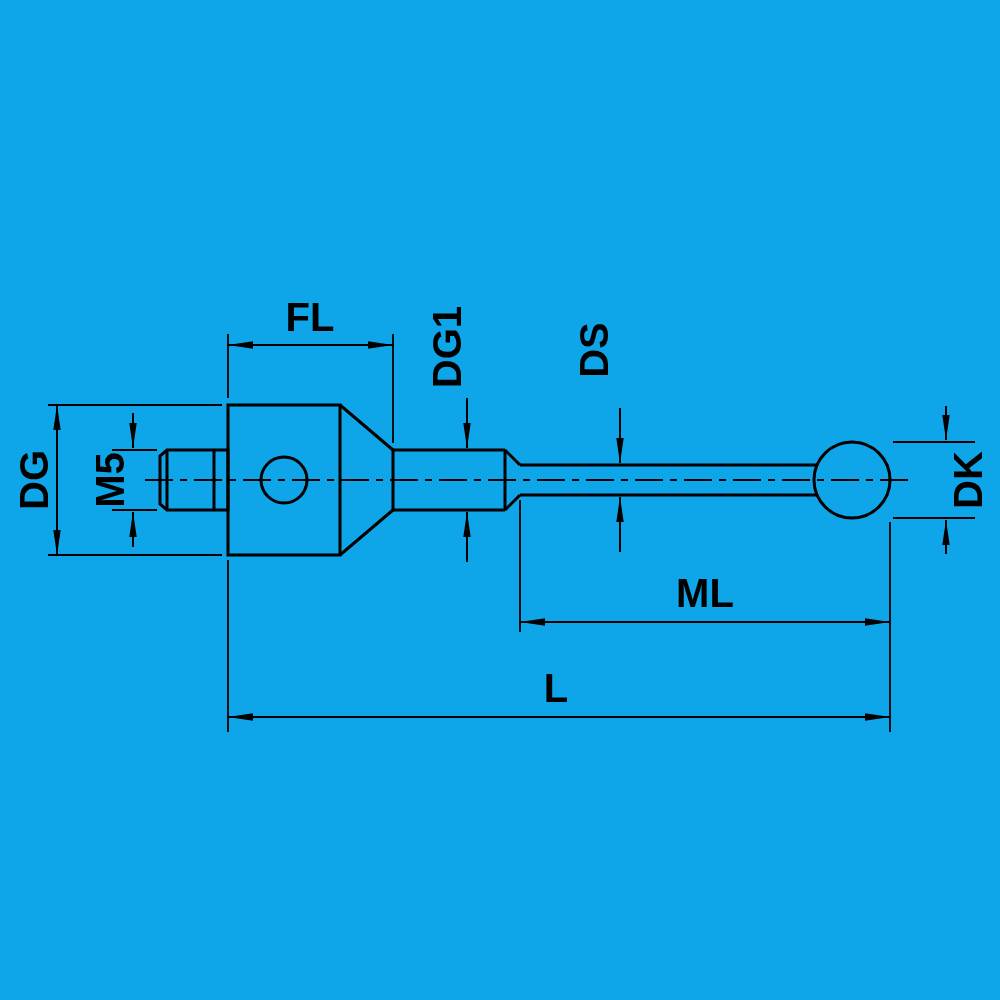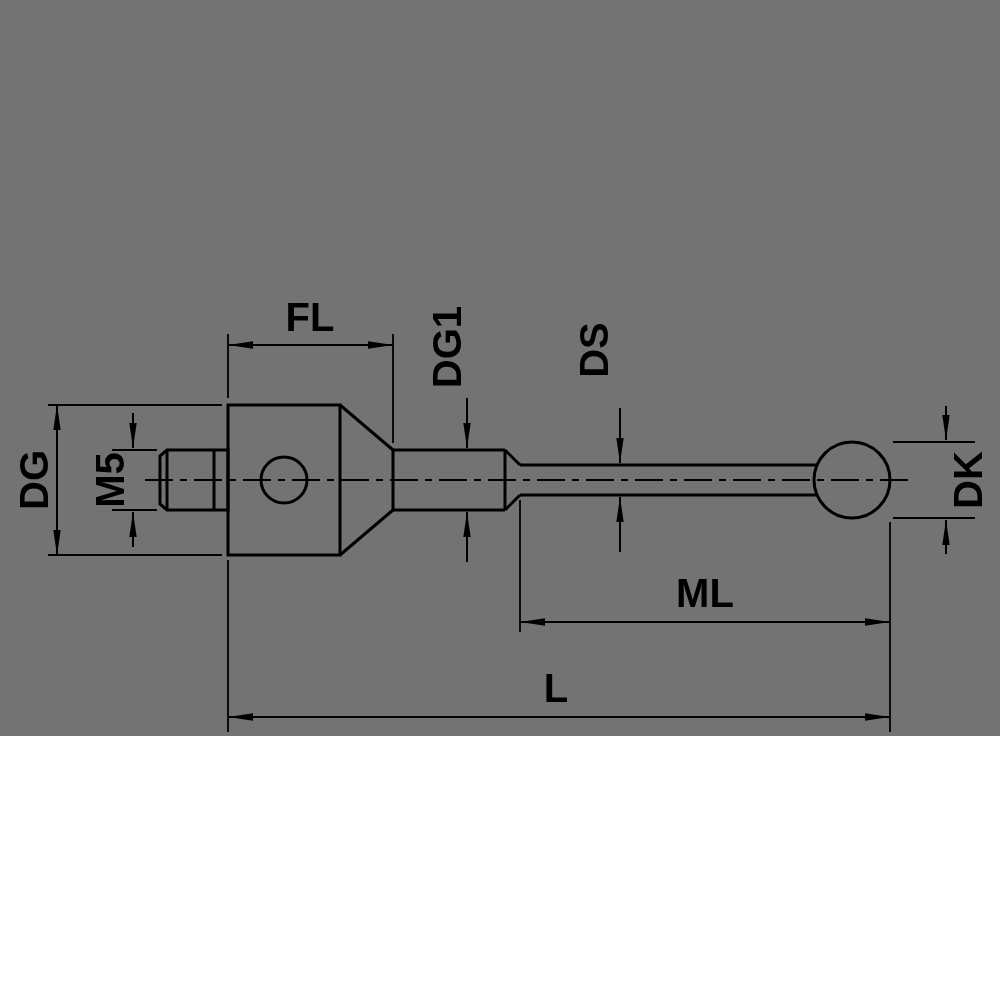--- a/index.html
+++ b/index.html
@@ -4,22 +4,22 @@
 <title>Drawing</title>
 <style>
   html, body {
     margin: 0;
     padding: 0;
     background: #ffffff;
   }
   .canvas {
     position: relative;
     width: 1000px;
-    height: 736px;
-    background: #737373;
+    height: 1000px;
+    background: #0ea5e9;
     overflow: hidden;
   }
   svg { display: block; }
   .outline {
     stroke: #000000;
     stroke-width: 3;
     fill: none;
     stroke-linecap: butt;
     stroke-linejoin: miter;
   }

